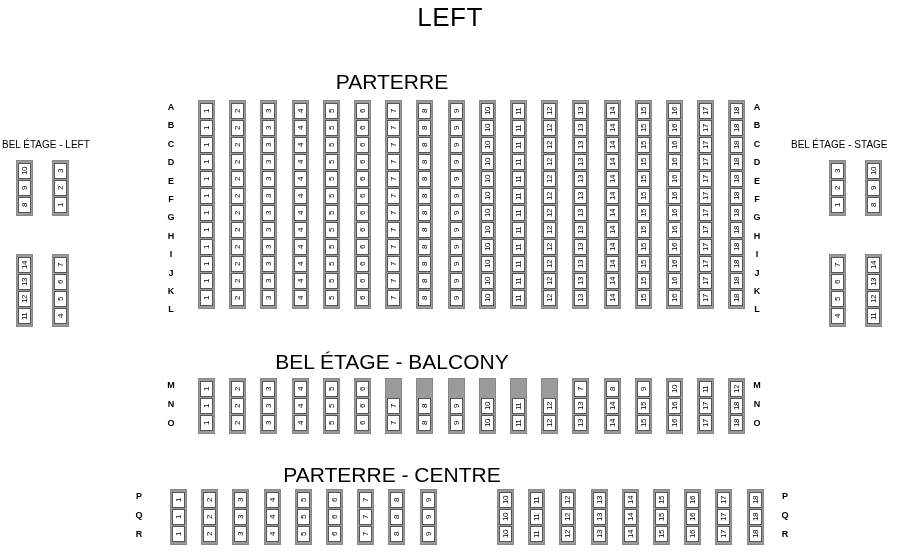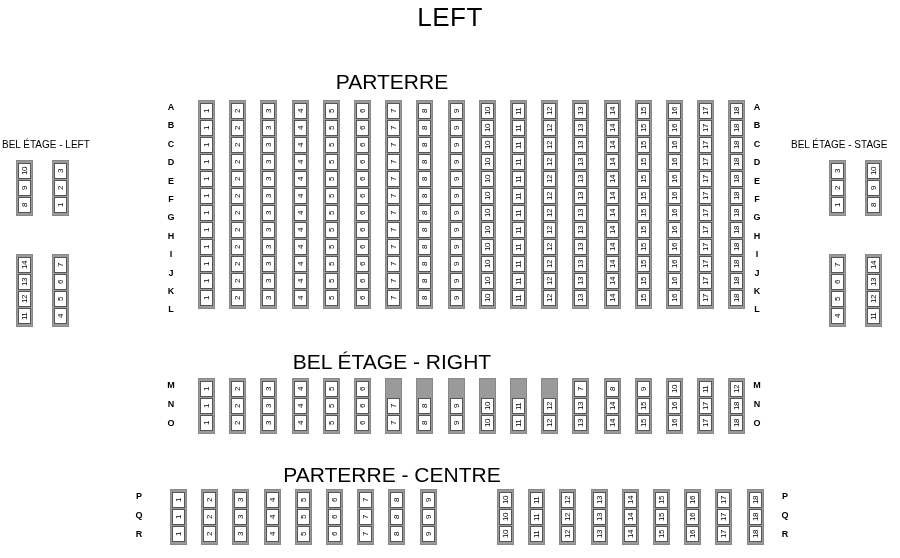--- a/index.html
+++ b/index.html
@@ -88,21 +88,21 @@
     background: #9a9a9a;
     border: none;
   }
 </style>
 </head>
 <body>
 
 <div class="stage-title">LEFT</div>
 
 <div class="section-title" id="parterre-title">PARTERRE</div>
-<div class="section-title" id="beletage-centre-title">BEL ÉTAGE - RIGHT</div>
+<div class="section-title" id="beletage-centre-title">BEL ÉTAGE - BALCONY</div>
 <div class="section-title" id="balcony-centre-title">PARTERRE - CENTRE</div>
 
 <div class="side-label" id="bel-left-label">BEL ÉTAGE - LEFT</div>
 <div class="side-label" id="bel-right-label">BEL ÉTAGE - STAGE</div>
 
 <div id="seatmap">
     <div class="rowletters" style="left: 164px; top: 103px;">
       <div style="height: 18.4px;">A</div>
       <div style="height: 18.4px;">B</div>
       <div style="height: 18.4px;">C</div>

